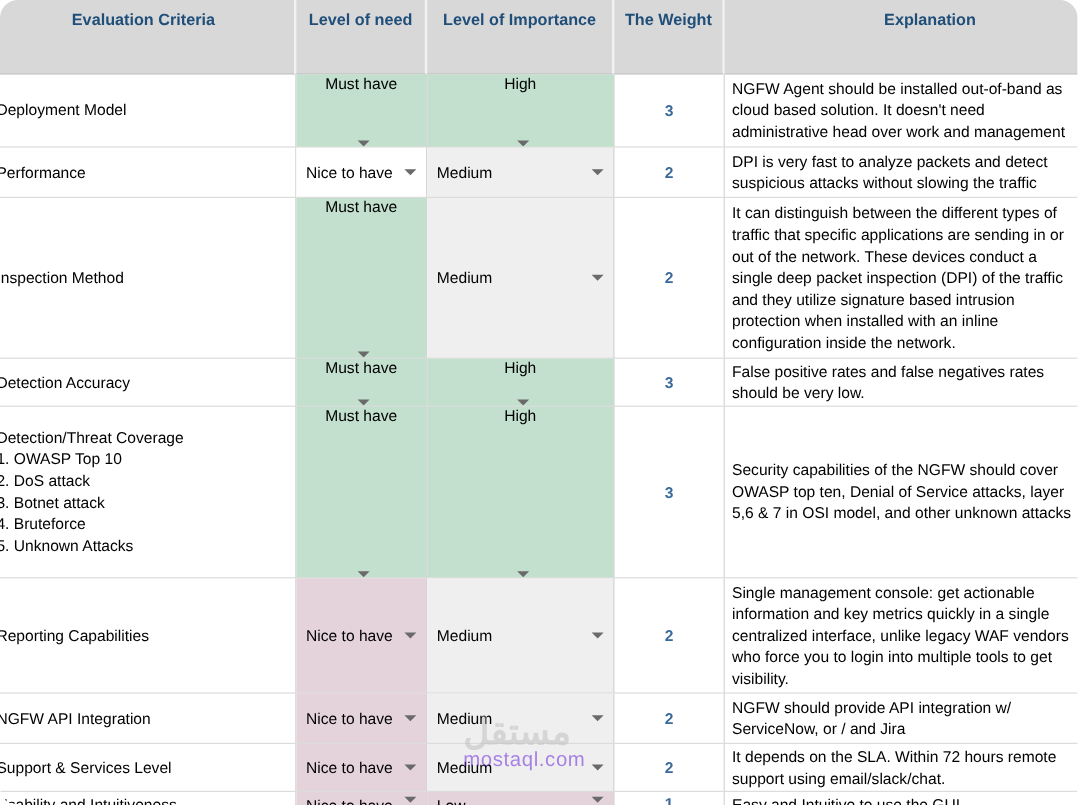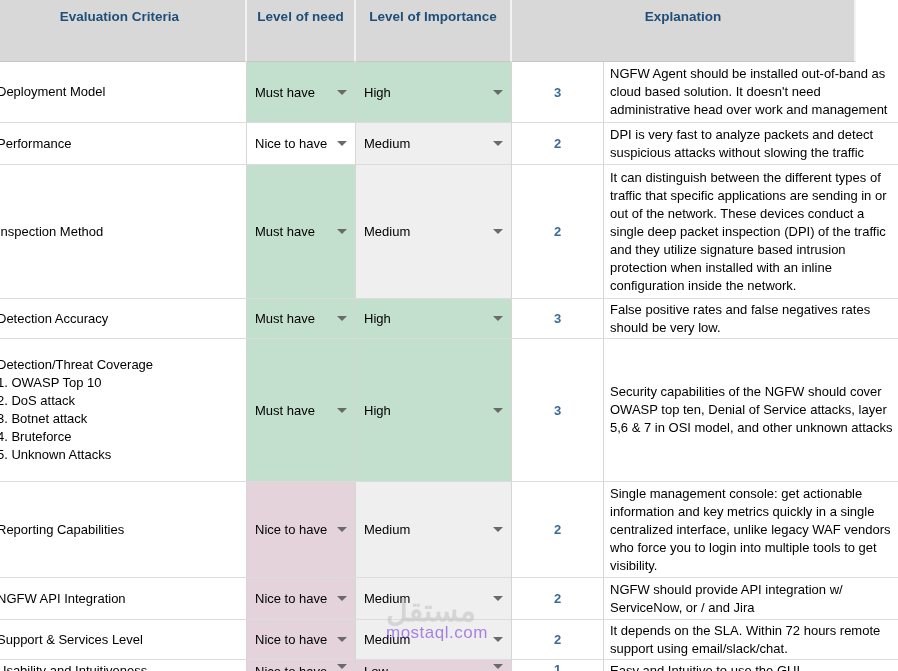--- a/index.html
+++ b/index.html
@@ -1,18 +1,18 @@
 <!DOCTYPE html>
 <html><head>
 <meta charset="utf-8">
 <style>
   html,body{margin:0;padding:0;background:#fff;}
   #screen{
     position:relative;width:898px;height:671px;overflow:hidden;background:#ffffff;
-    font-family:"Liberation Sans", sans-serif;color:#000;
+    font-family:"Liberation Sans", sans-serif;color:#000;border-radius:15px;
   }
   .sheet{position:absolute;left:-6px;top:0;width:974px;}
   .row{display:flex;flex-direction:row;width:974px;}
   .cell{box-sizing:border-box;border-right:1px solid #d6d6d6;border-bottom:1px solid #dcdcdc;overflow:hidden;}
   .c1{width:253px;}
   .c2{width:109px;text-align:center;}
   .c3{width:156px;}
   .c4{width:92px;}
   .c5{width:344px;border-right:none;}
   
@@ -22,21 +22,21 @@
   
   .criteria{display:flex;align-items:center;padding-left:3px;font-size:13px;line-height:18px;white-space:pre;}
   .dd{display:flex;align-items:center;justify-content:space-between;padding:0 8px;font-size:13px;}
   .dd .dd-label{white-space:nowrap;}
   .arrow{width:0;height:0;border-left:5px solid transparent;border-right:5px solid transparent;
          border-top:5px solid #6a6a6a;flex:0 0 auto;margin-left:4px;}
   .weight{display:flex;align-items:center;justify-content:center;
           font-weight:bold;font-size:13px;color:#3a6a9b;}
   .explanation{display:flex;align-items:center;padding-left:6px;font-size:13px;line-height:18px;white-space:pre;}
   
-  .bg-green{background:#c2e0cd;}
+  .bg-green{background:#c2e0cd;flex-direction:column;}
   .bg-pink{background:#e5d3db;}
   .bg-gray{background:#efefef;}
   .bg-white{background:#ffffff;}
   
   .top-align .criteria,.top-align .explanation{align-items:flex-start;padding-top:2px;}
   .top-align .dd{align-items:flex-start;padding-top:4px;}
   .top-align .weight{align-items:flex-start;padding-top:2px;}
   
   .watermark{position:absolute;left:386px;top:594px;width:136px;
              z-index:5;pointer-events:none;}
@@ -46,20 +46,21 @@
 </head>
 <body>
 
 <div id="screen">
   <div class="sheet">
 
     <div class="row" style="height:62px">
       <div class="cell c1 hdr">Evaluation Criteria</div>
       <div class="cell c2 hdr">Level of need</div>
       <div class="cell c3 hdr">Level of Importance</div>
+      <div class="cell c4 hdr">The Weight</div>
       <div class="cell c5 hdr">Explanation</div>
     </div>
 
     <div class="row" style="height:61px">
       <div class="cell c1 criteria">Deployment Model</div>
       <div class="cell c2 dd bg-green">
         <span class="dd-label">Must have</span>
         <span class="arrow"></span>
       </div>
       <div class="cell c3 dd bg-green">

